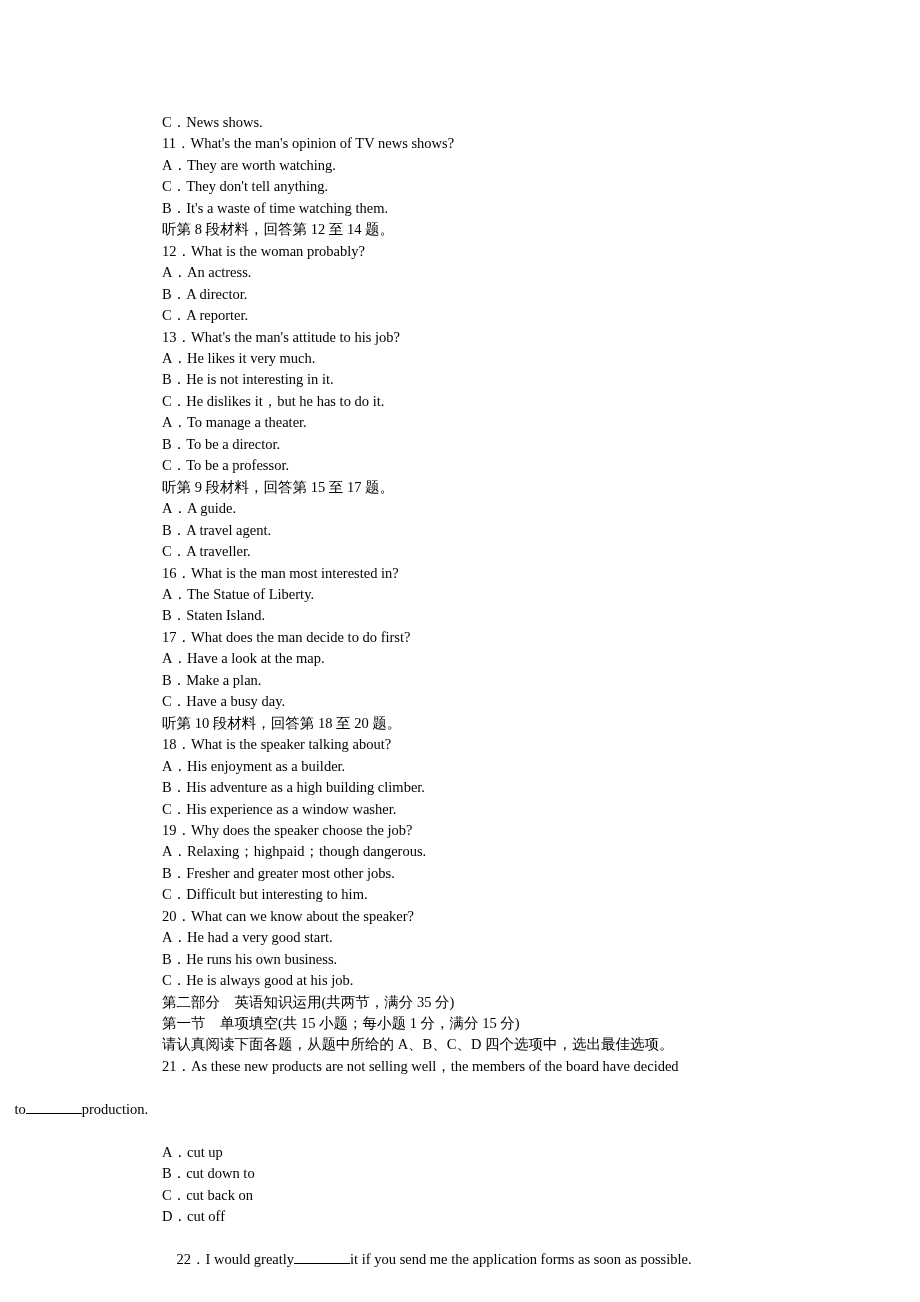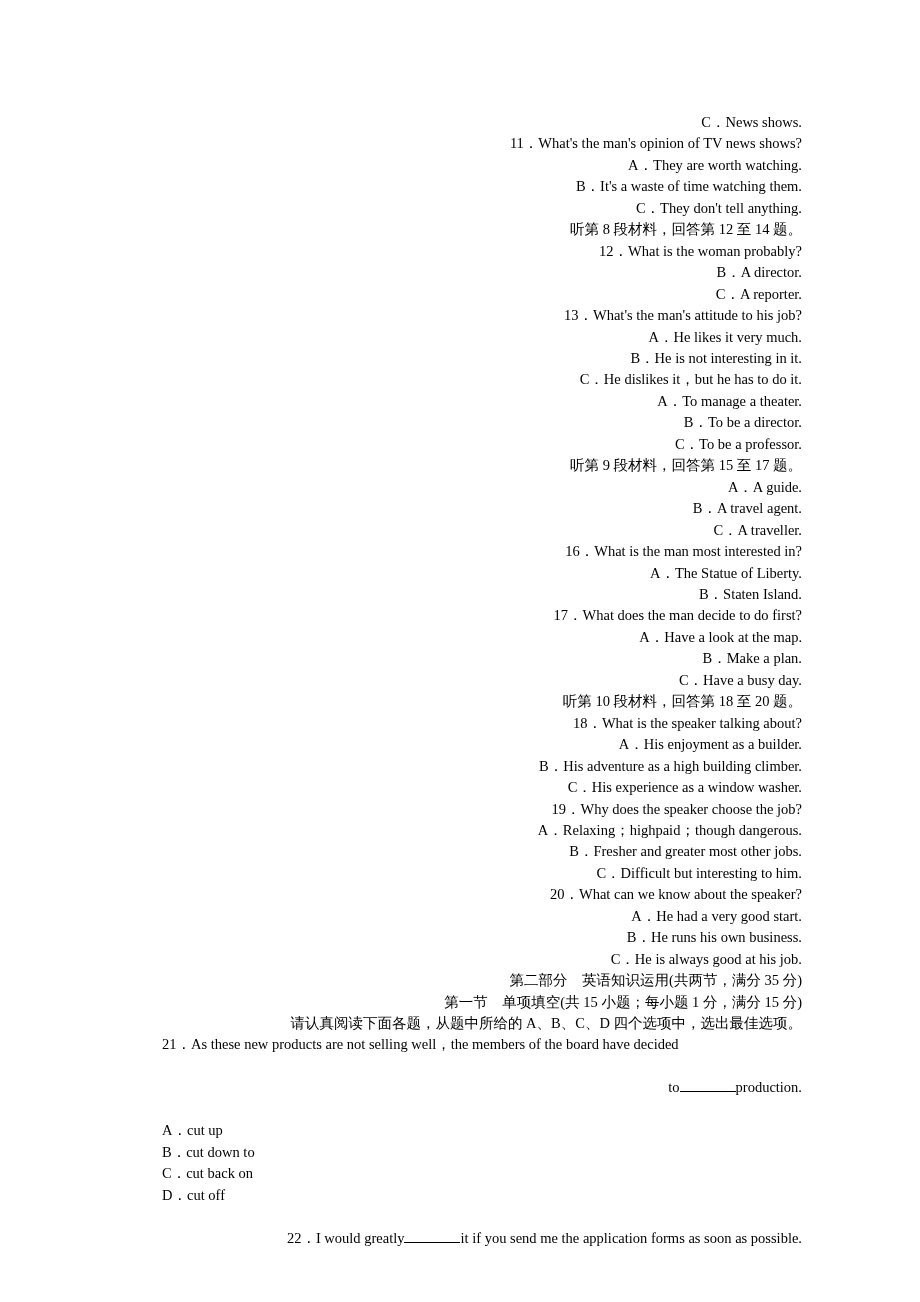--- a/index.html
+++ b/index.html
@@ -11,21 +11,20 @@
       font-size: 14.5px;
       color: #000000;
       line-height: 1.48;
       padding: 112px 118px 60px 118px;
     }
     .content {
       padding-left: 44px;
     }
     .line {
       white-space: pre-wrap;
-      text-align: right;
     }
     .wrap-continuation {
       margin-left: -162px;
     }
     .blank {
       border-bottom: 1px solid #000;
       display: inline-block;
       width: 56px;
       height: 1em;
       vertical-align: baseline;
@@ -42,24 +41,25 @@
     .c3 { width: 170px; }
     .c4 { }
   </style>
 </head>
 <body>
 
 <div class="content">
   <div class="line">C．News shows.</div>
   <div class="line">11．What's the man's opinion of TV news shows?</div>
   <div class="line">A．They are worth watching.</div>
+  <div class="line">C．They don't tell anything.</div>
   <div class="line">B．It's a waste of time watching them.</div>
-  <div class="line">C．They don't tell anything.</div>
   <div class="line">听第 8 段材料，回答第 12 至 14 题。</div>
   <div class="line">12．What is the woman probably?</div>
+  <div class="line">A．An actress.</div>
   <div class="line">B．A director.</div>
   <div class="line">C．A reporter.</div>
   <div class="line">13．What's the man's attitude to his job?</div>
   <div class="line">A．He likes it very much.</div>
   <div class="line">B．He is not interesting in it.</div>
   <div class="line">C．He dislikes it，but he has to do it.</div>
   <div class="line">A．To manage a theater.</div>
   <div class="line">B．To be a director.</div>
   <div class="line">C．To be a professor.</div>
   <div class="line">听第 9 段材料，回答第 15 至 17 题。</div>

